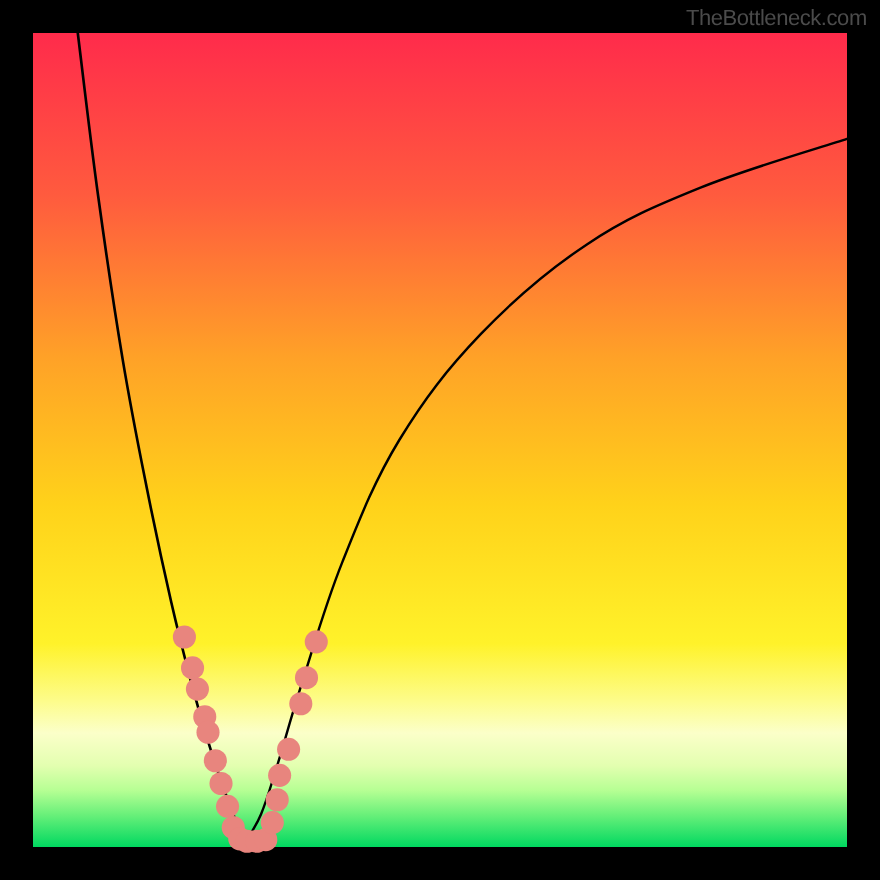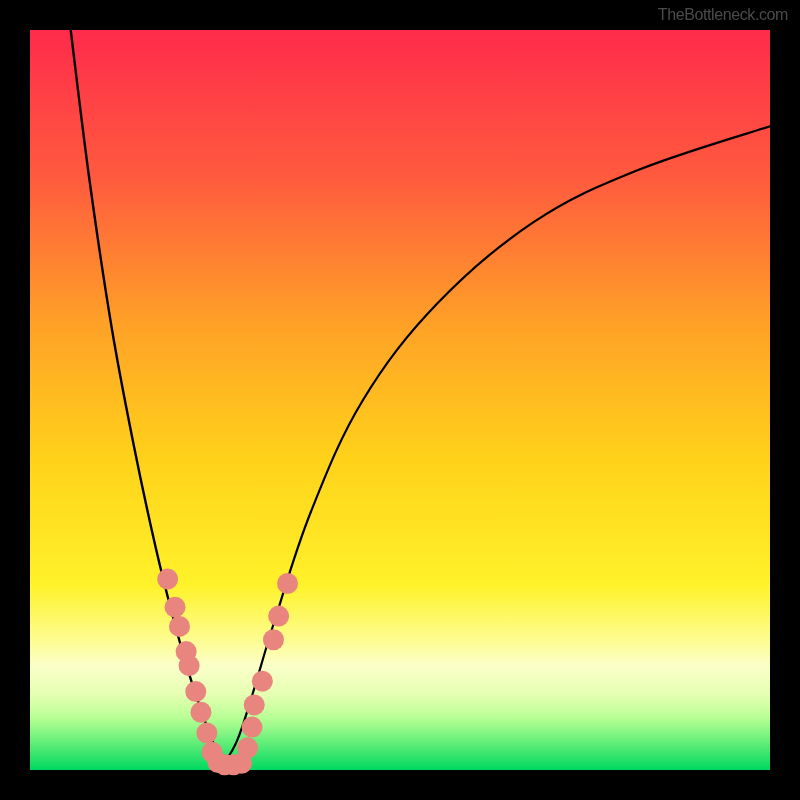--- a/index.html
+++ b/index.html
@@ -31,21 +31,21 @@
     left: 0;
     top: 0;
     width: 100%;
     height: 100%;
   }
   .watermark {
     position: absolute;
     top: 6px;
     right: 12px;
     color: #4b4b4b;
-    font-size: 16px;
+    font-size: 20px;
     font-weight: 500;
     letter-spacing: -0.4px;
   }
   svg.curve-layer {
     position: absolute;
     left: 0;
     top: 0;
     width: 100%;
     height: 100%;
     overflow: visible;

